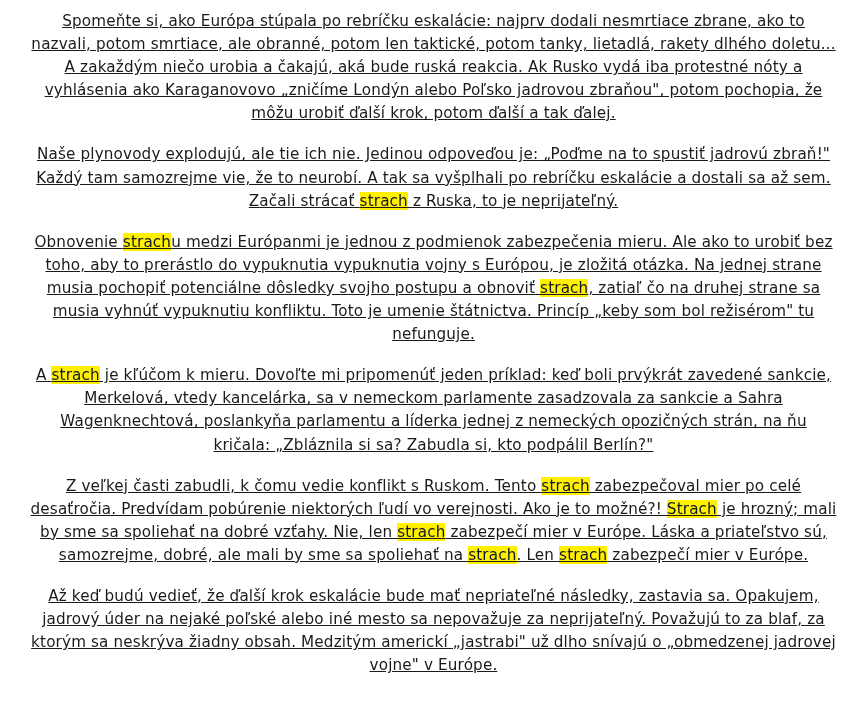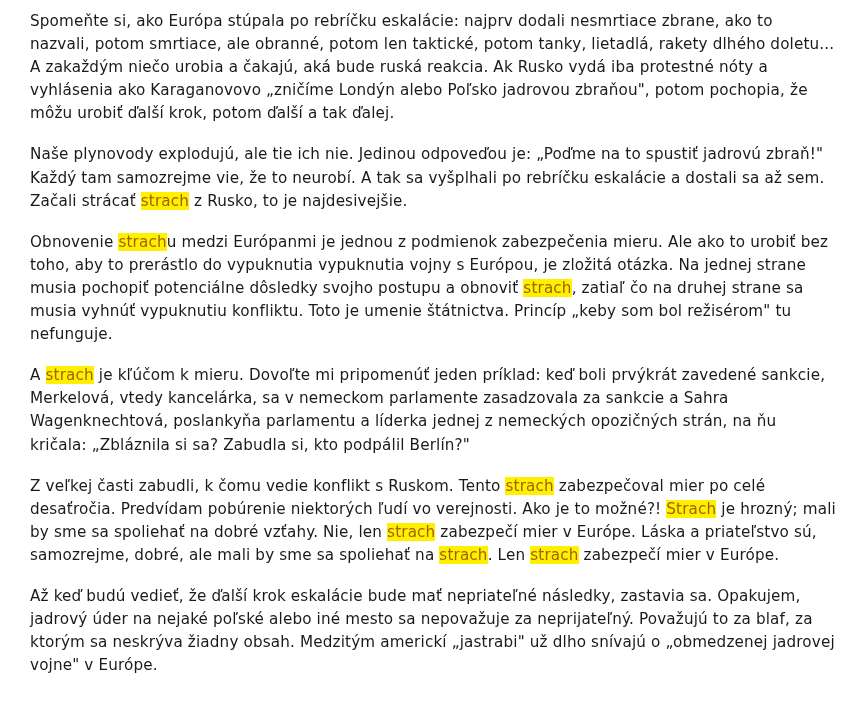--- a/index.html
+++ b/index.html
@@ -15,39 +15,40 @@
     overflow: hidden;
   }
   .article {
     padding: 10px 14px 0 14px;
     box-sizing: border-box;
   }
   .para {
     font-size: 15.2px;
     line-height: 1.52;
     margin: 0 0 18px 16px;
-    text-align: left;
+    text-align: center;
     color: #1a1a1a;
     letter-spacing: 0.01em;
+    text-decoration: underline;
   }
   .para:last-of-type {
     margin-bottom: 0;
   }
   mark {
     background: #fff000;
-    color: #a16207;
+    color: #0f172a;
     padding: 0;
   }
 </style>
 </head>
 <body>
 
 <div class="article">
   <div>
       <p class="para"><span>Spomeňte si, ako Európa stúpala po rebríčku eskalácie: najprv dodali nesmrtiace zbrane, ako to nazvali, potom smrtiace, ale obranné, potom len taktické, potom tanky, lietadlá, rakety dlhého doletu... A zakaždým niečo urobia a čakajú, aká bude ruská reakcia. Ak Rusko vydá iba protestné nóty a vyhlásenia ako Karaganovovo „zničíme Londýn alebo Poľsko jadrovou zbraňou", potom pochopia, že môžu urobiť ďalší krok, potom ďalší a tak ďalej.</span></p>
-      <p class="para"><span>Naše plynovody explodujú, ale tie ich nie. Jedinou odpoveďou je: „Poďme na to spustiť jadrovú zbraň!" Každý tam samozrejme vie, že to neurobí. A tak sa vyšplhali po rebríčku eskalácie a dostali sa až sem. Začali strácať </span><mark style="background: rgb(255, 240, 0);">strach</mark><span> z Rusko, to je najdesivejšie.</span></p>
+      <p class="para"><span>Naše plynovody explodujú, ale tie ich nie. Jedinou odpoveďou je: „Poďme na to spustiť jadrovú zbraň!" Každý tam samozrejme vie, že to neurobí. A tak sa vyšplhali po rebríčku eskalácie a dostali sa až sem. Začali strácať </span><mark style="background: rgb(255, 240, 0);">strach</mark><span> z Ruska, to je neprijateľný.</span></p>
       <p class="para"><span>Obnovenie </span><mark style="background: rgb(255, 240, 0);">strach</mark><span>u medzi Európanmi je jednou z podmienok zabezpečenia mieru. Ale ako to urobiť bez toho, aby to prerástlo do vypuknutia vypuknutia vojny s Európou, je zložitá otázka. Na jednej strane musia pochopiť potenciálne dôsledky svojho postupu a obnoviť </span><mark style="background: rgb(255, 240, 0);">strach</mark><span>, zatiaľ čo na druhej strane sa musia vyhnúť vypuknutiu konfliktu. Toto je umenie štátnictva. Princíp „keby som bol režisérom" tu nefunguje.</span></p>
       <p class="para"><span>A </span><mark style="background: rgb(255, 240, 0);">strach</mark><span> je kľúčom k mieru. Dovoľte mi pripomenúť jeden príklad: keď boli prvýkrát zavedené sankcie, Merkelová, vtedy kancelárka, sa v nemeckom parlamente zasadzovala za sankcie a Sahra Wagenknechtová, poslankyňa parlamentu a líderka jednej z nemeckých opozičných strán, na ňu kričala: „Zbláznila si sa? Zabudla si, kto podpálil Berlín?"</span></p>
       <p class="para"><span>Z veľkej časti zabudli, k čomu vedie konflikt s Ruskom. Tento </span><mark style="background: rgb(255, 240, 0);">strach</mark><span> zabezpečoval mier po celé desaťročia. Predvídam pobúrenie niektorých ľudí vo verejnosti. Ako je to možné?! </span><mark style="background: rgb(255, 240, 0);">Strach</mark><span> je hrozný; mali by sme sa spoliehať na dobré vzťahy. Nie, len </span><mark style="background: rgb(255, 240, 0);">strach</mark><span> zabezpečí mier v Európe. Láska a priateľstvo sú, samozrejme, dobré, ale mali by sme sa spoliehať na </span><mark style="background: rgb(255, 240, 0);">strach</mark><span>. Len </span><mark style="background: rgb(255, 240, 0);">strach</mark><span> zabezpečí mier v Európe.</span></p>
       <p class="para"><span>Až keď budú vedieť, že ďalší krok eskalácie bude mať nepriateľné následky, zastavia sa. Opakujem, jadrový úder na nejaké poľské alebo iné mesto sa nepovažuje za neprijateľný. Považujú to za blaf, za ktorým sa neskrýva žiadny obsah. Medzitým americkí „jastrabi" už dlho snívajú o „obmedzenej jadrovej vojne" v Európe.</span></p>
     </div>
 
 </div>
 
 </body></html>

